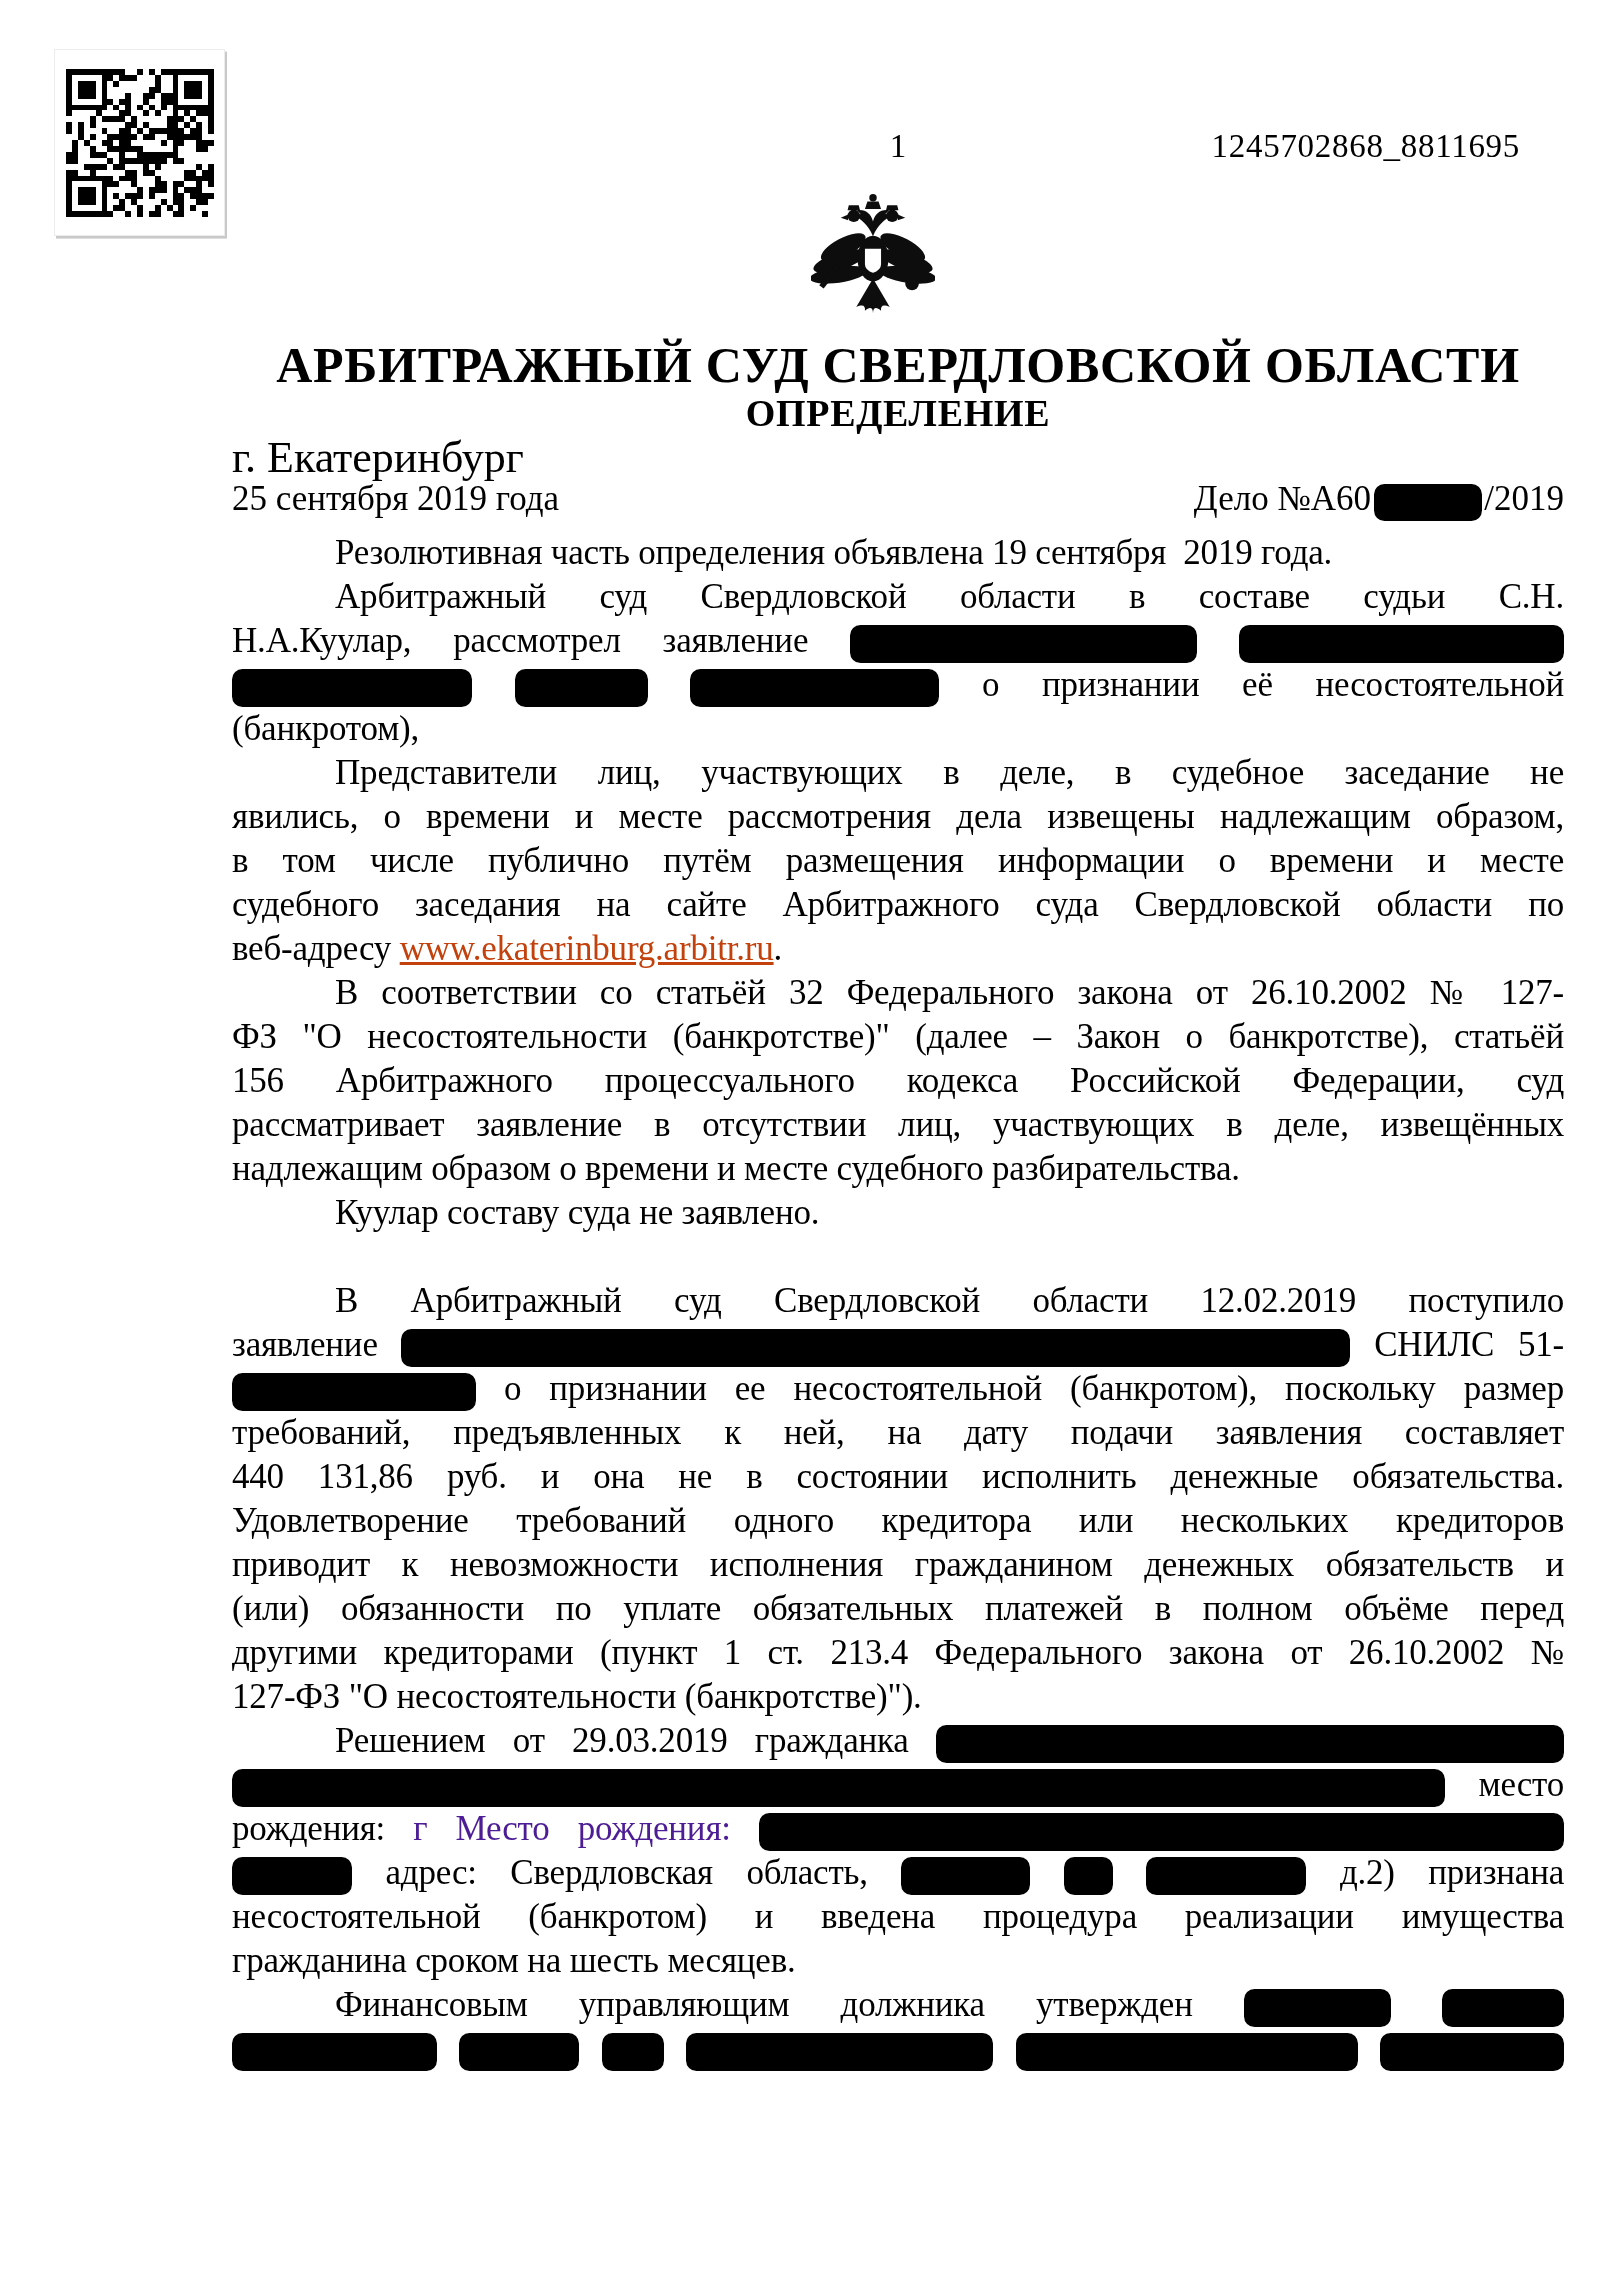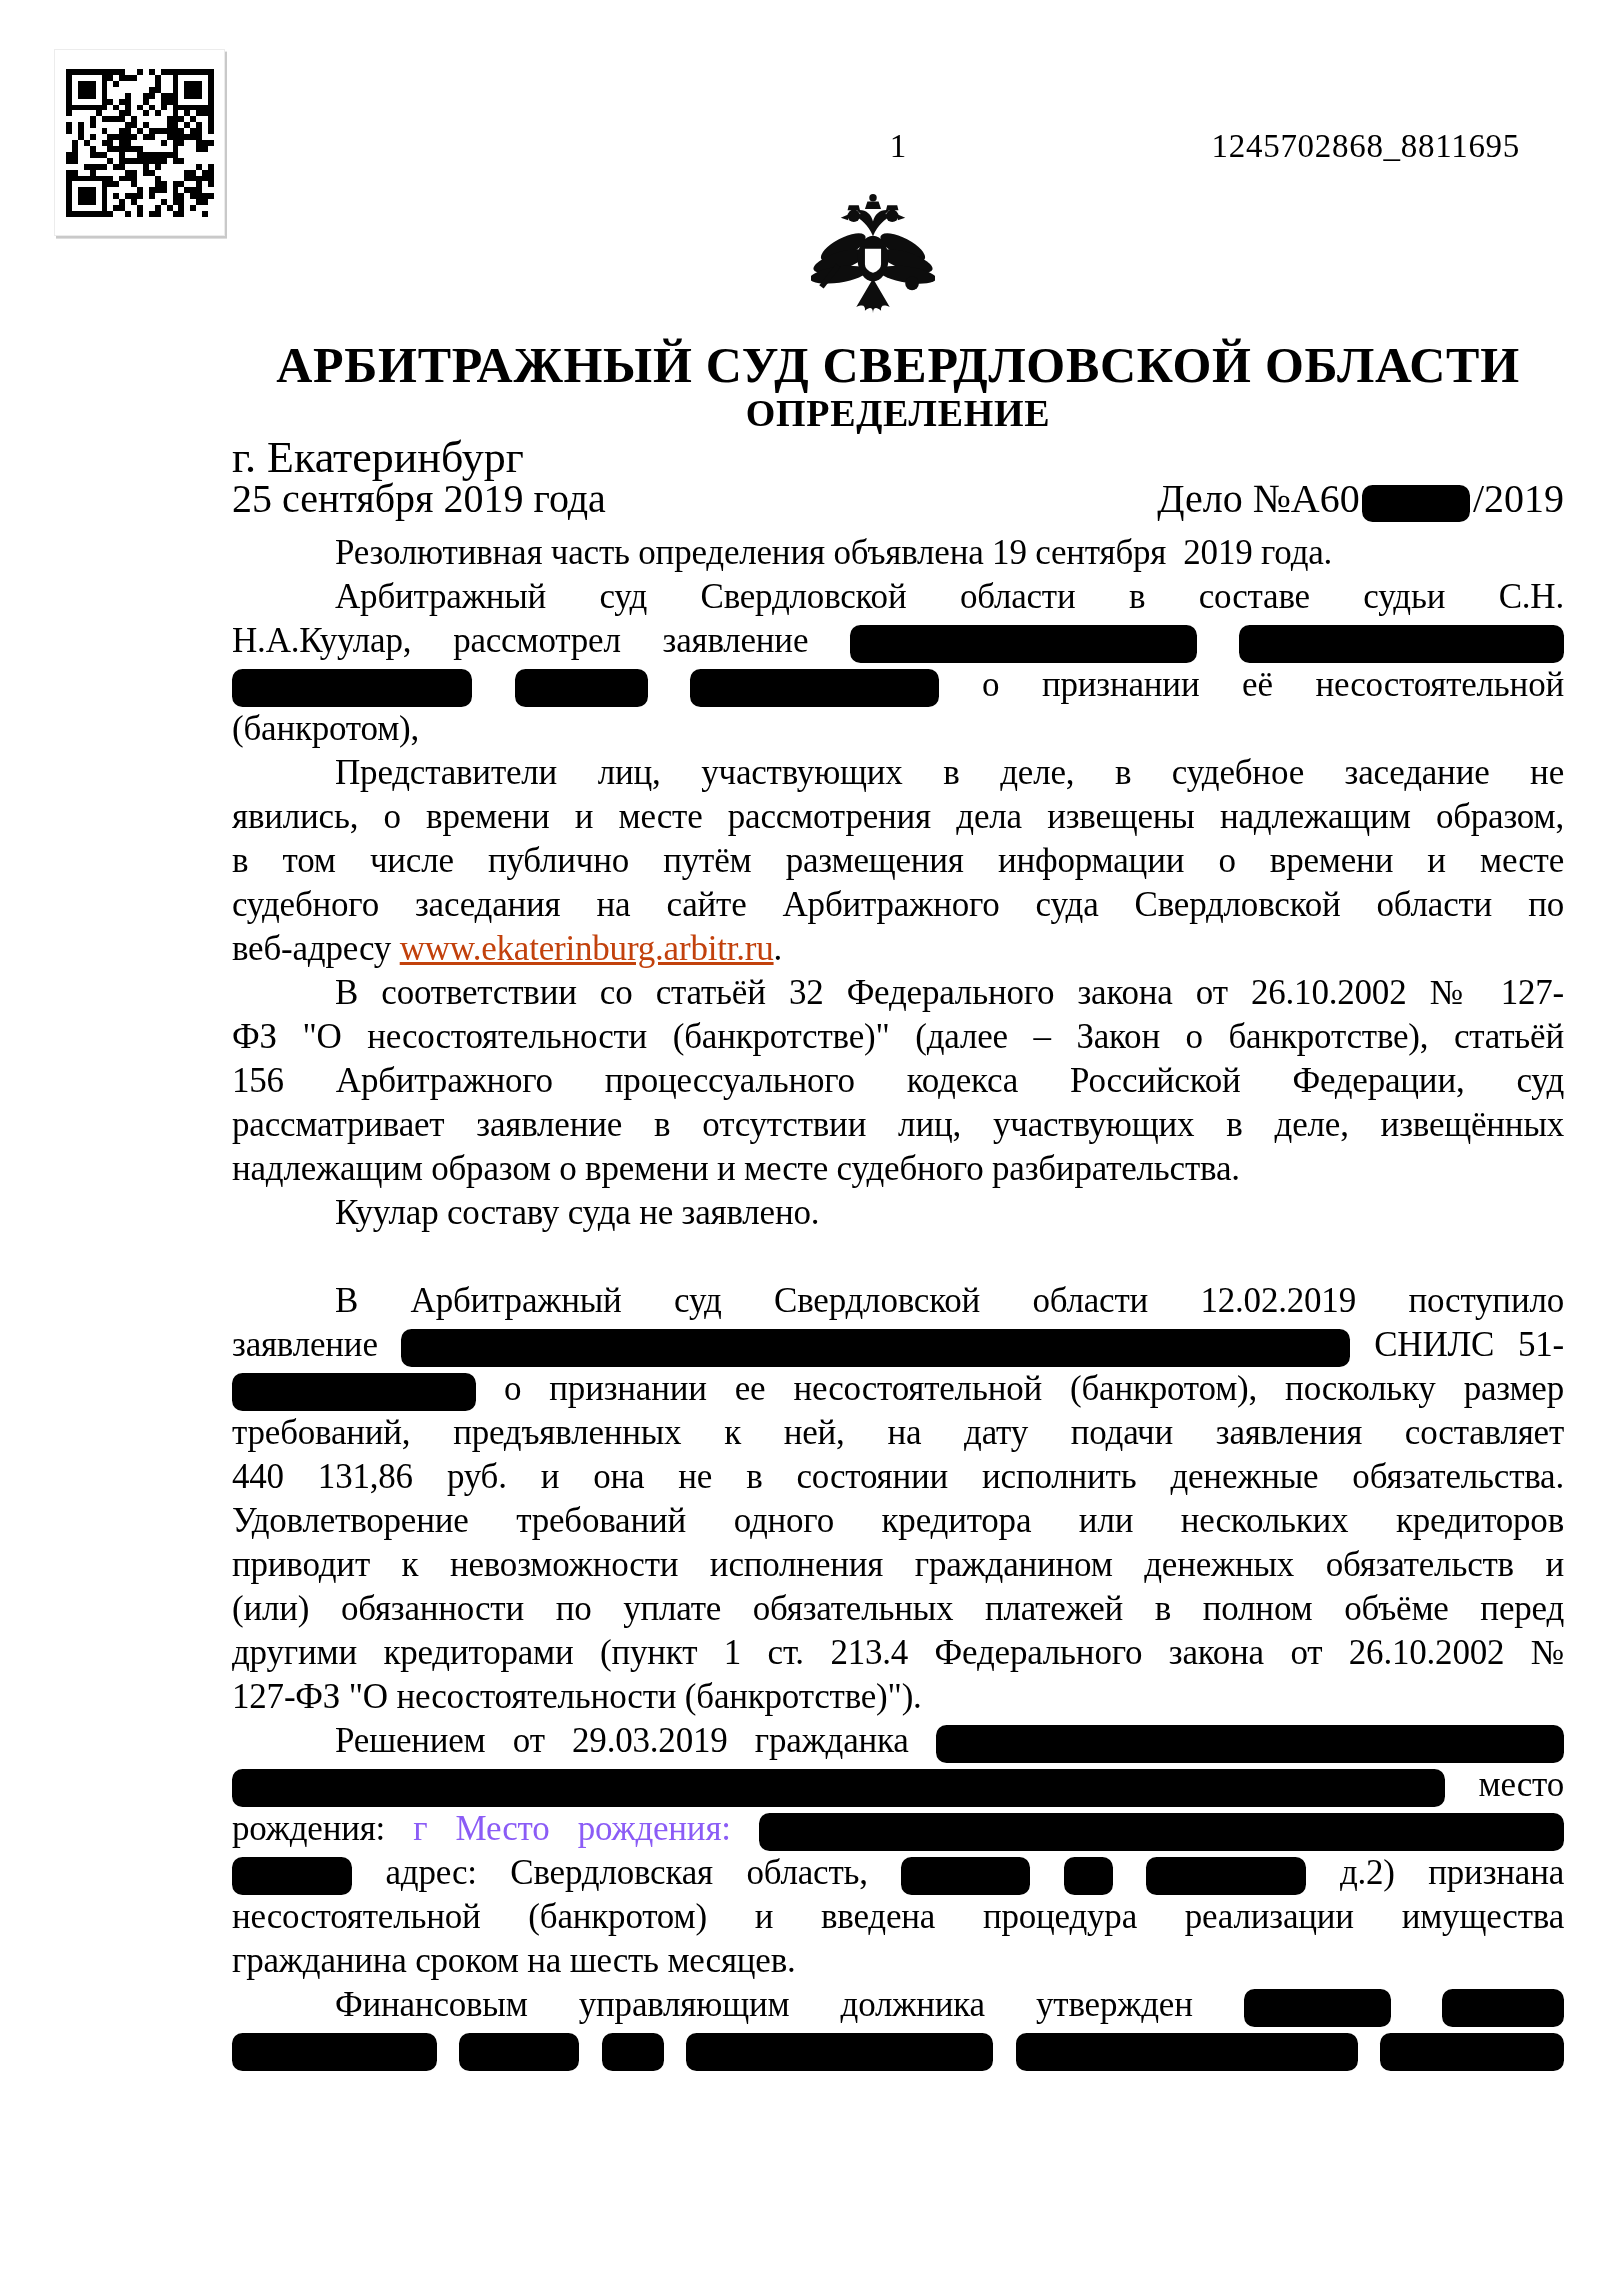--- a/index.html
+++ b/index.html
@@ -16,21 +16,21 @@
   .qr-card svg{width:148px;height:148px;shape-rendering:crispEdges;}
   .content{margin-left:232px; width:1332px;}
   .meta-row{position:relative; padding-top:128px; height:37px; font-size:33px; line-height:37px;}
   .page-number{text-align:center;}
   .stamp-id{position:absolute; right:44px; top:128px; letter-spacing:0.7px;}
   .emblem{width:124px; height:131px; margin-top:25px; margin-left:579px;}
   .emblem svg{width:100%;height:100%;}
   .court-title{margin:25px 0 0; font-size:50px; line-height:39px; font-weight:bold; text-align:center; letter-spacing:0.7px;}
   .doc-type{margin:8.5px 0 0; font-size:38px; line-height:39px; font-weight:bold; text-align:center; letter-spacing:0.7px;}
   .city-line{margin-top:5.2px; font-size:44px; line-height:39px;}
-  .date-row{margin-top:2.6px; font-size:40px; line-height:39px; display:flex; justify-content:space-between; align-items:baseline;}
+  .date-row{margin-top:2.6px; font-size:35px; line-height:39px; display:flex; justify-content:space-between; align-items:baseline;}
   #body-lines{margin-top:9.8px; font-size:35px; line-height:44px; letter-spacing:-0.2px;}
   .line{min-height:44px;}
   .indent{text-indent:103px;}
   .justify{text-align:justify; text-align-last:justify;}
   .redact{display:inline-block; background:#000; vertical-align:middle; border-radius:10.5px;}
   .case-redact{width:108px; height:37px; border-radius:10.5px; margin:0 2.6px; vertical-align:middle;}
   .graytext{color:#575757;}
   a.weblink{color:#0000ee; text-decoration:underline; cursor:pointer;}
 </style>
 </head>
@@ -111,21 +111,21 @@
         <div class="line justify"><span class="redact" style="width: 244px; height: 38px;"></span> <span>о признании ее несостоятельной (банкротом), поскольку размер</span></div>
         <div class="line justify"><span>требований, предъявленных к ней, на дату подачи заявления составляет</span></div>
         <div class="line justify"><span>440 131,86 руб. и она не в состоянии исполнить денежные обязательства.</span></div>
         <div class="line justify"><span>Удовлетворение требований одного кредитора или нескольких кредиторов</span></div>
         <div class="line justify"><span>приводит к невозможности исполнения гражданином денежных обязательств и</span></div>
         <div class="line justify"><span>(или) обязанности по уплате обязательных платежей в полном объёме перед</span></div>
         <div class="line justify"><span>другими кредиторами (пункт 1 ст. 213.4 Федерального закона от 26.10.2002 №</span></div>
         <div class="line"><span>127-ФЗ "О несостоятельности (банкротстве)").</span></div>
         <div class="line indent justify"><span>Решением от 29.03.2019 гражданка</span> <span class="redact" style="width: 628px; height: 38px;"></span></div>
         <div class="line justify"><span class="redact" style="width: 1213px; height: 38px;"></span> <span>место</span></div>
-        <div class="line justify"><span>рождения:</span> <span class="graytext" style="color: #8b5cf6;">г Место рождения:</span> <span class="redact" style="width: 805px; height: 38px;"></span></div>
+        <div class="line justify"><span>рождения:</span> <span class="graytext" style="color: #4c1d95;">г Место рождения:</span> <span class="redact" style="width: 805px; height: 38px;"></span></div>
         <div class="line justify"><span class="redact" style="width: 120px; height: 38px;"></span> <span>адрес:</span> <span>Свердловская область,</span> <span class="redact" style="width: 129px; height: 38px;"></span> <span class="redact" style="width: 49px; height: 38px;"></span> <span class="redact" style="width: 160px; height: 38px;"></span> <span>д.2) признана</span></div>
         <div class="line justify"><span>несостоятельной (банкротом) и введена процедура реализации имущества</span></div>
         <div class="line"><span>гражданина сроком на шесть месяцев.</span></div>
         <div class="line indent justify"><span>Финансовым управляющим должника утвержден</span> <span class="redact" style="width: 147px; height: 38px;"></span> <span class="redact" style="width: 122px; height: 38px;"></span></div>
         <div class="line justify"><span class="redact" style="width: 205px; height: 38px;"></span> <span class="redact" style="width: 120px; height: 38px;"></span> <span class="redact" style="width: 62px; height: 38px;"></span> <span class="redact" style="width: 307px; height: 38px;"></span> <span class="redact" style="width: 342px; height: 38px;"></span> <span class="redact" style="width: 184px; height: 38px;"></span></div>
       </div>
 
   </div>
 </div>
 

